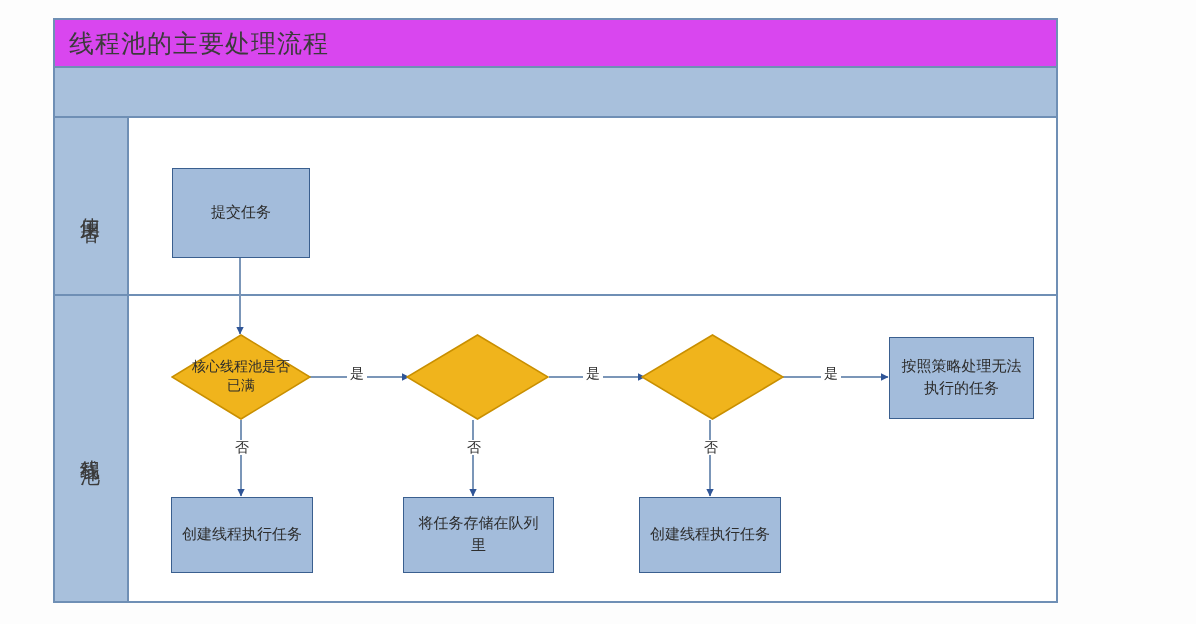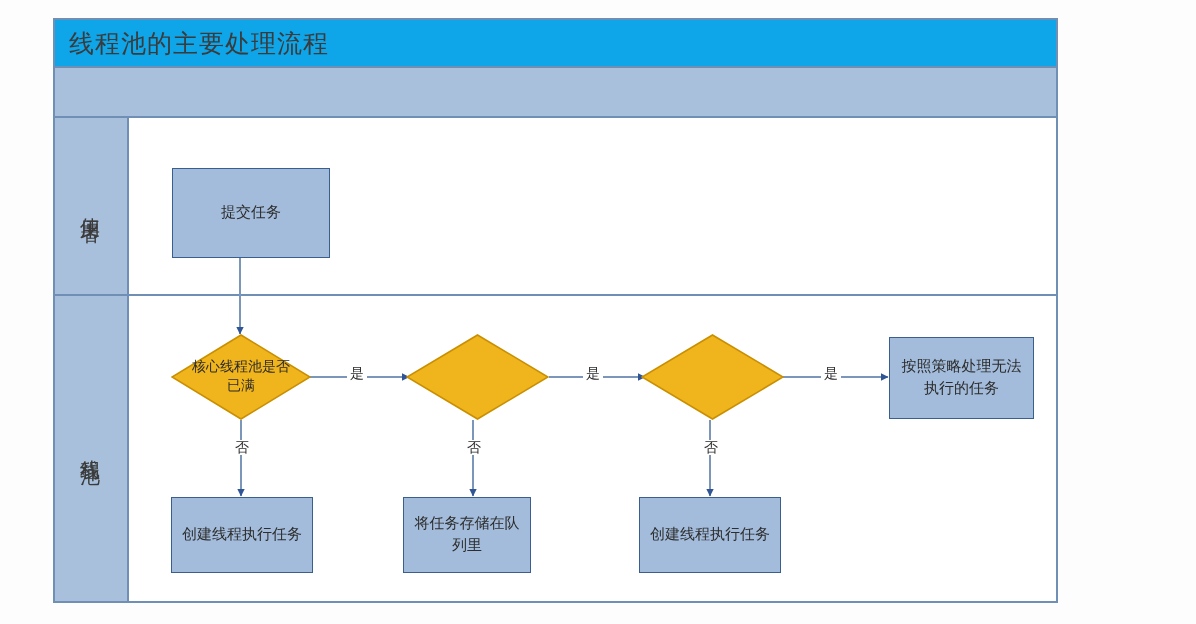--- a/index.html
+++ b/index.html
@@ -32,21 +32,21 @@
   }
 
   
   .title-band {
     position: absolute;
     left: 0px;
     top: 0px;
     width: 1001px;
     height: 48px;
     box-sizing: border-box;
-    background: #0ea5e9;
+    background: #d946ef;
     border-bottom: 2px solid #6f8fb5;
     display: flex;
     align-items: center;
   }
   .title-text {
     font-size: 25px;
     color: #3b3b3b;
     padding-left: 14px;
     letter-spacing: 1px;
     line-height: 1;
@@ -211,21 +211,21 @@
 
     <line x1="782" y1="377" x2="888" y2="377" stroke="#7b96b8" stroke-width="2" marker-end="url(#ah)"></line>
 
     <line x1="241" y1="420" x2="241" y2="496" stroke="#7b96b8" stroke-width="2" marker-end="url(#ah)"></line>
 
     <line x1="473" y1="420" x2="473" y2="496" stroke="#7b96b8" stroke-width="2" marker-end="url(#ah)"></line>
 
     <line x1="710" y1="420" x2="710" y2="496" stroke="#7b96b8" stroke-width="2" marker-end="url(#ah)"></line>
   </svg>
 
-  <div class="node proc-box" style="left:172px; top:168px; width:158px; height:90px;">
+  <div class="node proc-box" style="left:172px; top:168px; width:138px; height:90px;">
     <span>提交任务</span>
   </div>
 
   <div class="diamond-wrap" style="left:171px; top:334px; width:140px; height:86px;">
     <svg width="140" height="86" viewBox="0 0 140 86" xmlns="http://www.w3.org/2000/svg">
       <polygon points="70,1 139,43 70,85 1,43" fill="#f0b41c" stroke="#c98f00" stroke-width="1.6"></polygon>
     </svg>
     <span class="diamond-text">核心线程池是否已满</span>
   </div>
 
@@ -242,21 +242,21 @@
   </div>
 
   <div class="node proc-box" style="left:889px; top:337px; width:145px; height:82px;">
     <span>按照策略处理无法执行的任务</span>
   </div>
 
   <div class="node proc-box" style="left:171px; top:497px; width:142px; height:76px;">
     <span>创建线程执行任务</span>
   </div>
 
-  <div class="node proc-box" style="left:403px; top:497px; width:128px; height:76px;">
+  <div class="node proc-box" style="left:403px; top:497px; width:151px; height:76px;">
     <span>将任务存储在队列里</span>
   </div>
 
   <div class="node proc-box" style="left:639px; top:497px; width:142px; height:76px;">
     <span>创建线程执行任务</span>
   </div>
 
   <span class="edge-label" style="left:347px; top:366px;">是</span>
 
   <span class="edge-label" style="left:583px; top:366px;">是</span>

